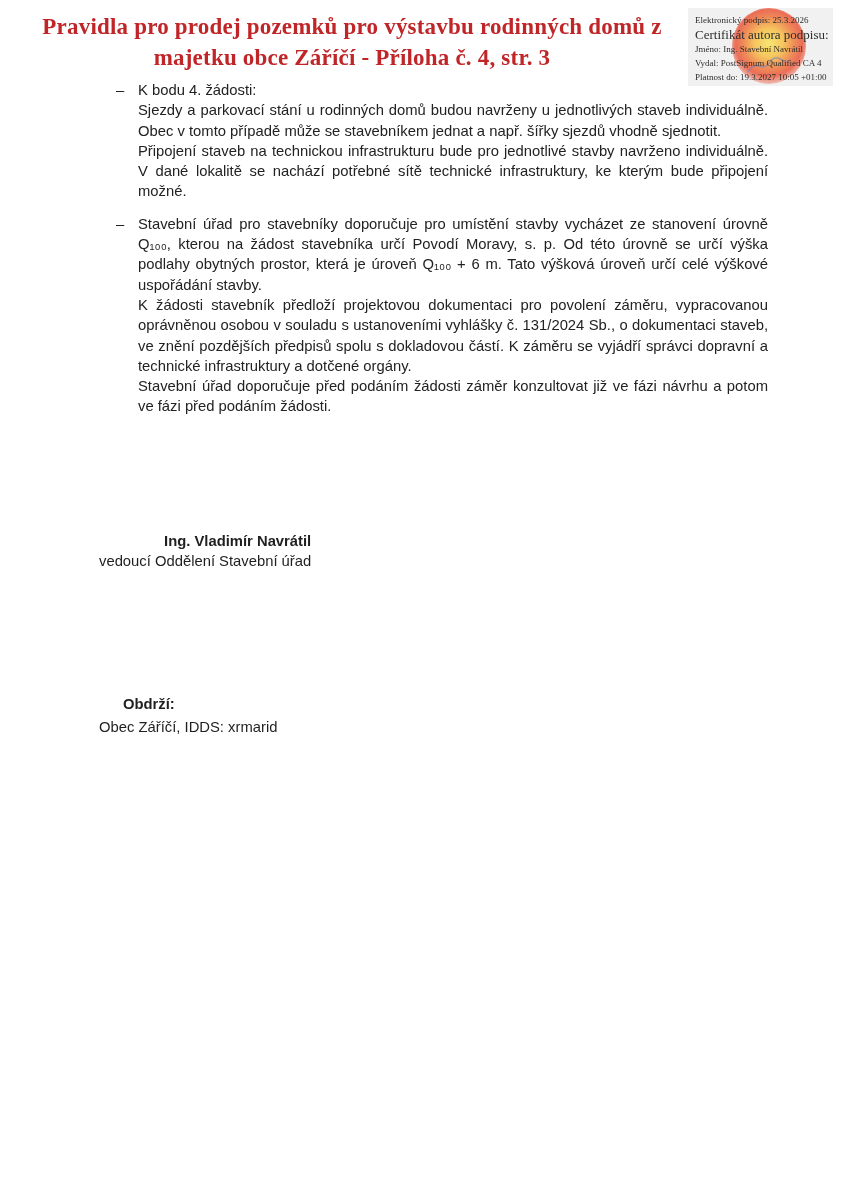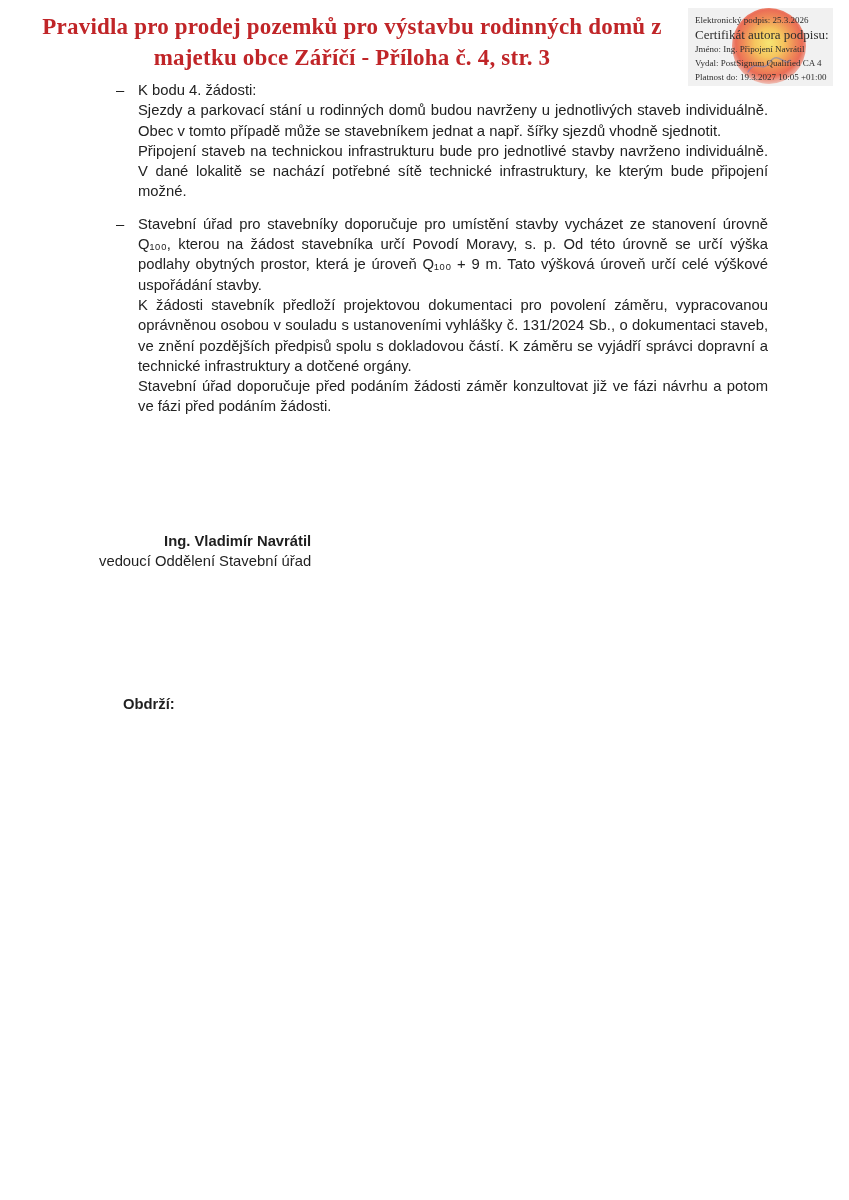--- a/index.html
+++ b/index.html
@@ -149,51 +149,52 @@
   <div class="doc-title">Pravidla pro prodej pozemků pro výstavbu rodinných domů z majetku obce Záříčí - Příloha č. 4, str. 3</div>
 
   <div class="sig-stamp">
     <div class="stamp-seal"></div>
     <svg class="stamp-scribble" width="46" height="20" viewBox="0 0 46 20">
       <path d="M2 16 C 10 2, 16 18, 24 6 S 40 12, 44 4" fill="none" stroke="#6a7fc9" stroke-width="1.4" stroke-linecap="round"></path>
     </svg>
     <div class="stamp-text">
       <div class="st-line st-small">Elektronický podpis: 25.3.2026</div>
       <div class="st-line st-med">Certifikát autora podpisu:</div>
-      <div class="st-line st-small">Jméno: Ing. Připojení Navrátil</div>
+      <div class="st-line st-small">Jméno: Ing. Stavební Navrátil</div>
       <div class="st-line st-small">Vydal: PostSignum Qualified CA 4</div>
       <div class="st-line st-small">Platnost do: 19.3.2027 10:05 +01:00</div>
     </div>
   </div>
 
   <div class="body-text">
 
     <div class="section">
       <span class="bullet-dash">–</span>
       <div class="section-heading">K bodu 4. žádosti:</div>
       <p class="para">Sjezdy a parkovací stání u rodinných domů budou navrženy u jednotlivých staveb individuálně. Obec v tomto případě může se stavebníkem jednat a např. šířky sjezdů vhodně sjednotit.</p>
       <p class="para">Připojení staveb na technickou infrastrukturu bude pro jednotlivé stavby navrženo individuálně. V dané lokalitě se nachází potřebné sítě technické infrastruktury, ke kterým bude připojení možné.</p>
     </div>
 
     <div class="section">
       <span class="bullet-dash">–</span>
-      <p class="para">Stavební úřad pro stavebníky doporučuje pro umístění stavby vycházet ze stanovení úrovně Q₁₀₀, kterou na žádost stavebníka určí Povodí Moravy, s. p. Od této úrovně se určí výška podlahy obytných prostor, která je úroveň Q₁₀₀  + 9 m. Tato výšková úroveň určí celé výškové uspořádání stavby.</p>
+      <p class="para">Stavební úřad pro stavebníky doporučuje pro umístění stavby vycházet ze stanovení úrovně Q₁₀₀, kterou na žádost stavebníka určí Povodí Moravy, s. p. Od této úrovně se určí výška podlahy obytných prostor, která je úroveň Q₁₀₀  + 6 m. Tato výšková úroveň určí celé výškové uspořádání stavby.</p>
       <p class="para">K žádosti stavebník předloží projektovou dokumentaci pro povolení záměru, vypracovanou oprávněnou osobou v souladu s ustanoveními vyhlášky č. 131/2024 Sb., o dokumentaci staveb, ve znění pozdějších předpisů spolu s dokladovou částí. K záměru se vyjádří správci dopravní a technické infrastruktury a dotčené orgány.</p>
       <p class="para">Stavební úřad doporučuje před podáním žádosti záměr konzultovat již ve fázi návrhu a potom ve fázi před podáním žádosti.</p>
     </div>
 
   </div>
 
   <div class="signatory">
     <div class="sig-name">Ing. Vladimír Navrátil</div>
     <div class="sig-role">vedoucí Oddělení Stavební úřad</div>
   </div>
 
   <div class="recipients">
     <div class="rec-heading">Obdrží:</div>
+    <div class="rec-line">Obec Záříčí, IDDS: xrmarid</div>
   </div>
 
   <div class="page-footer">
     <span>Stránka</span><span class="pg">3 z 3</span>
   </div>
 
   <div class="bottom-seal"></div>
 
 </div>
 

